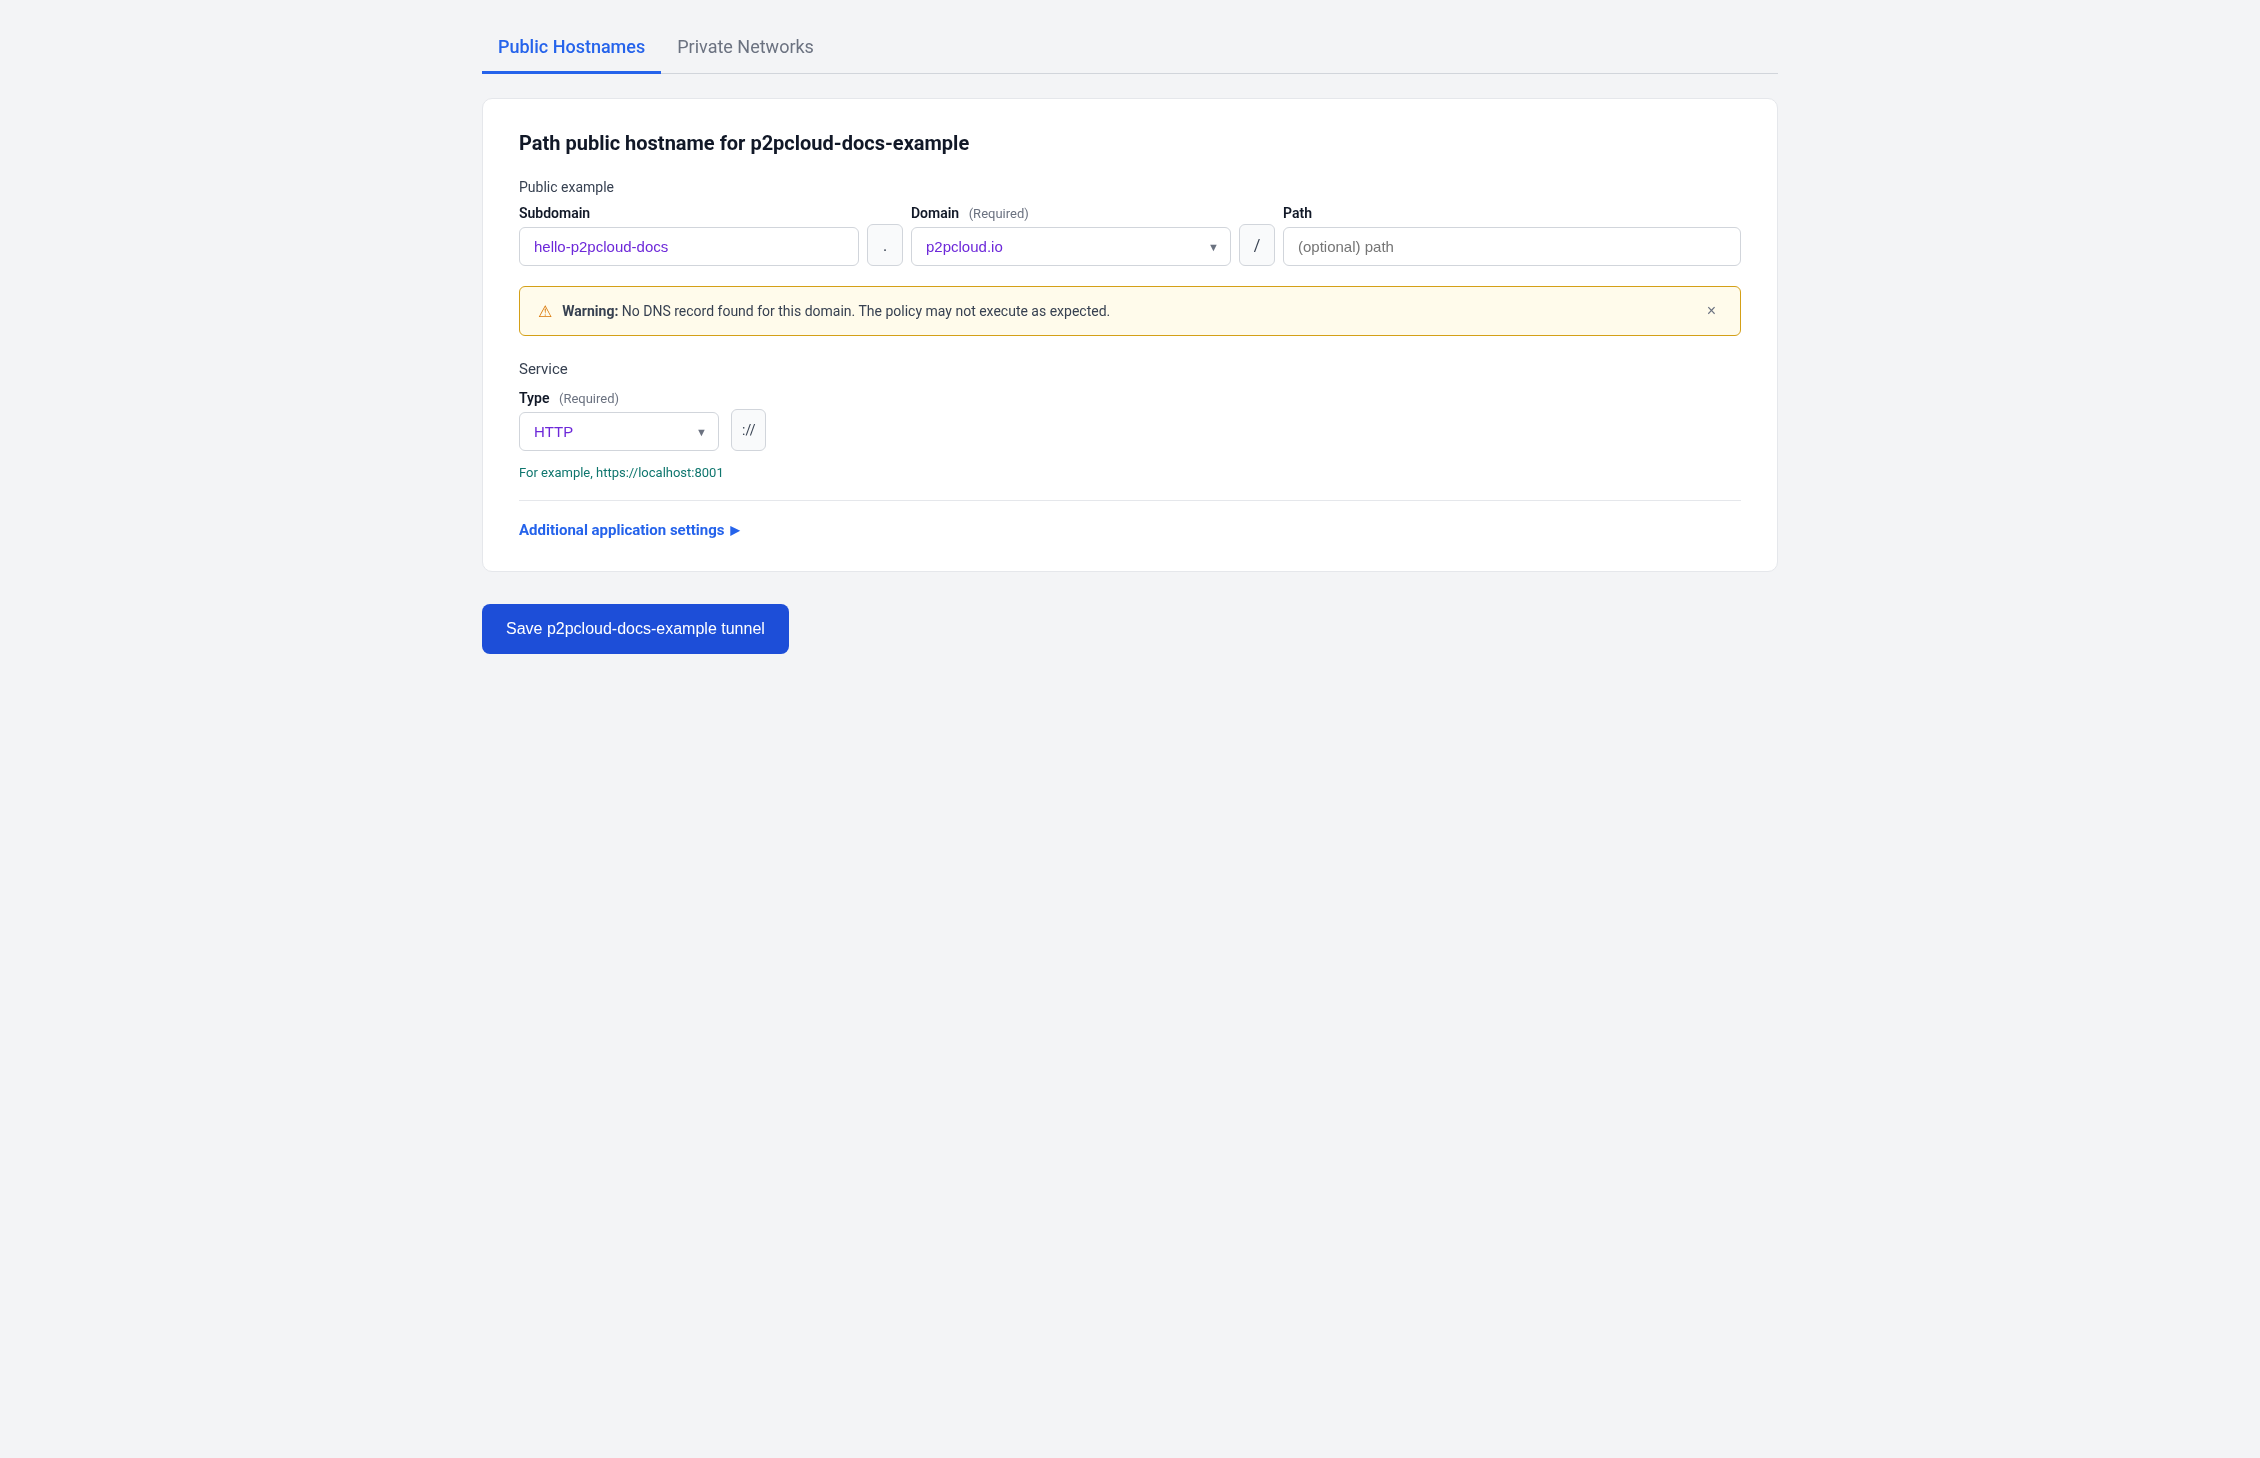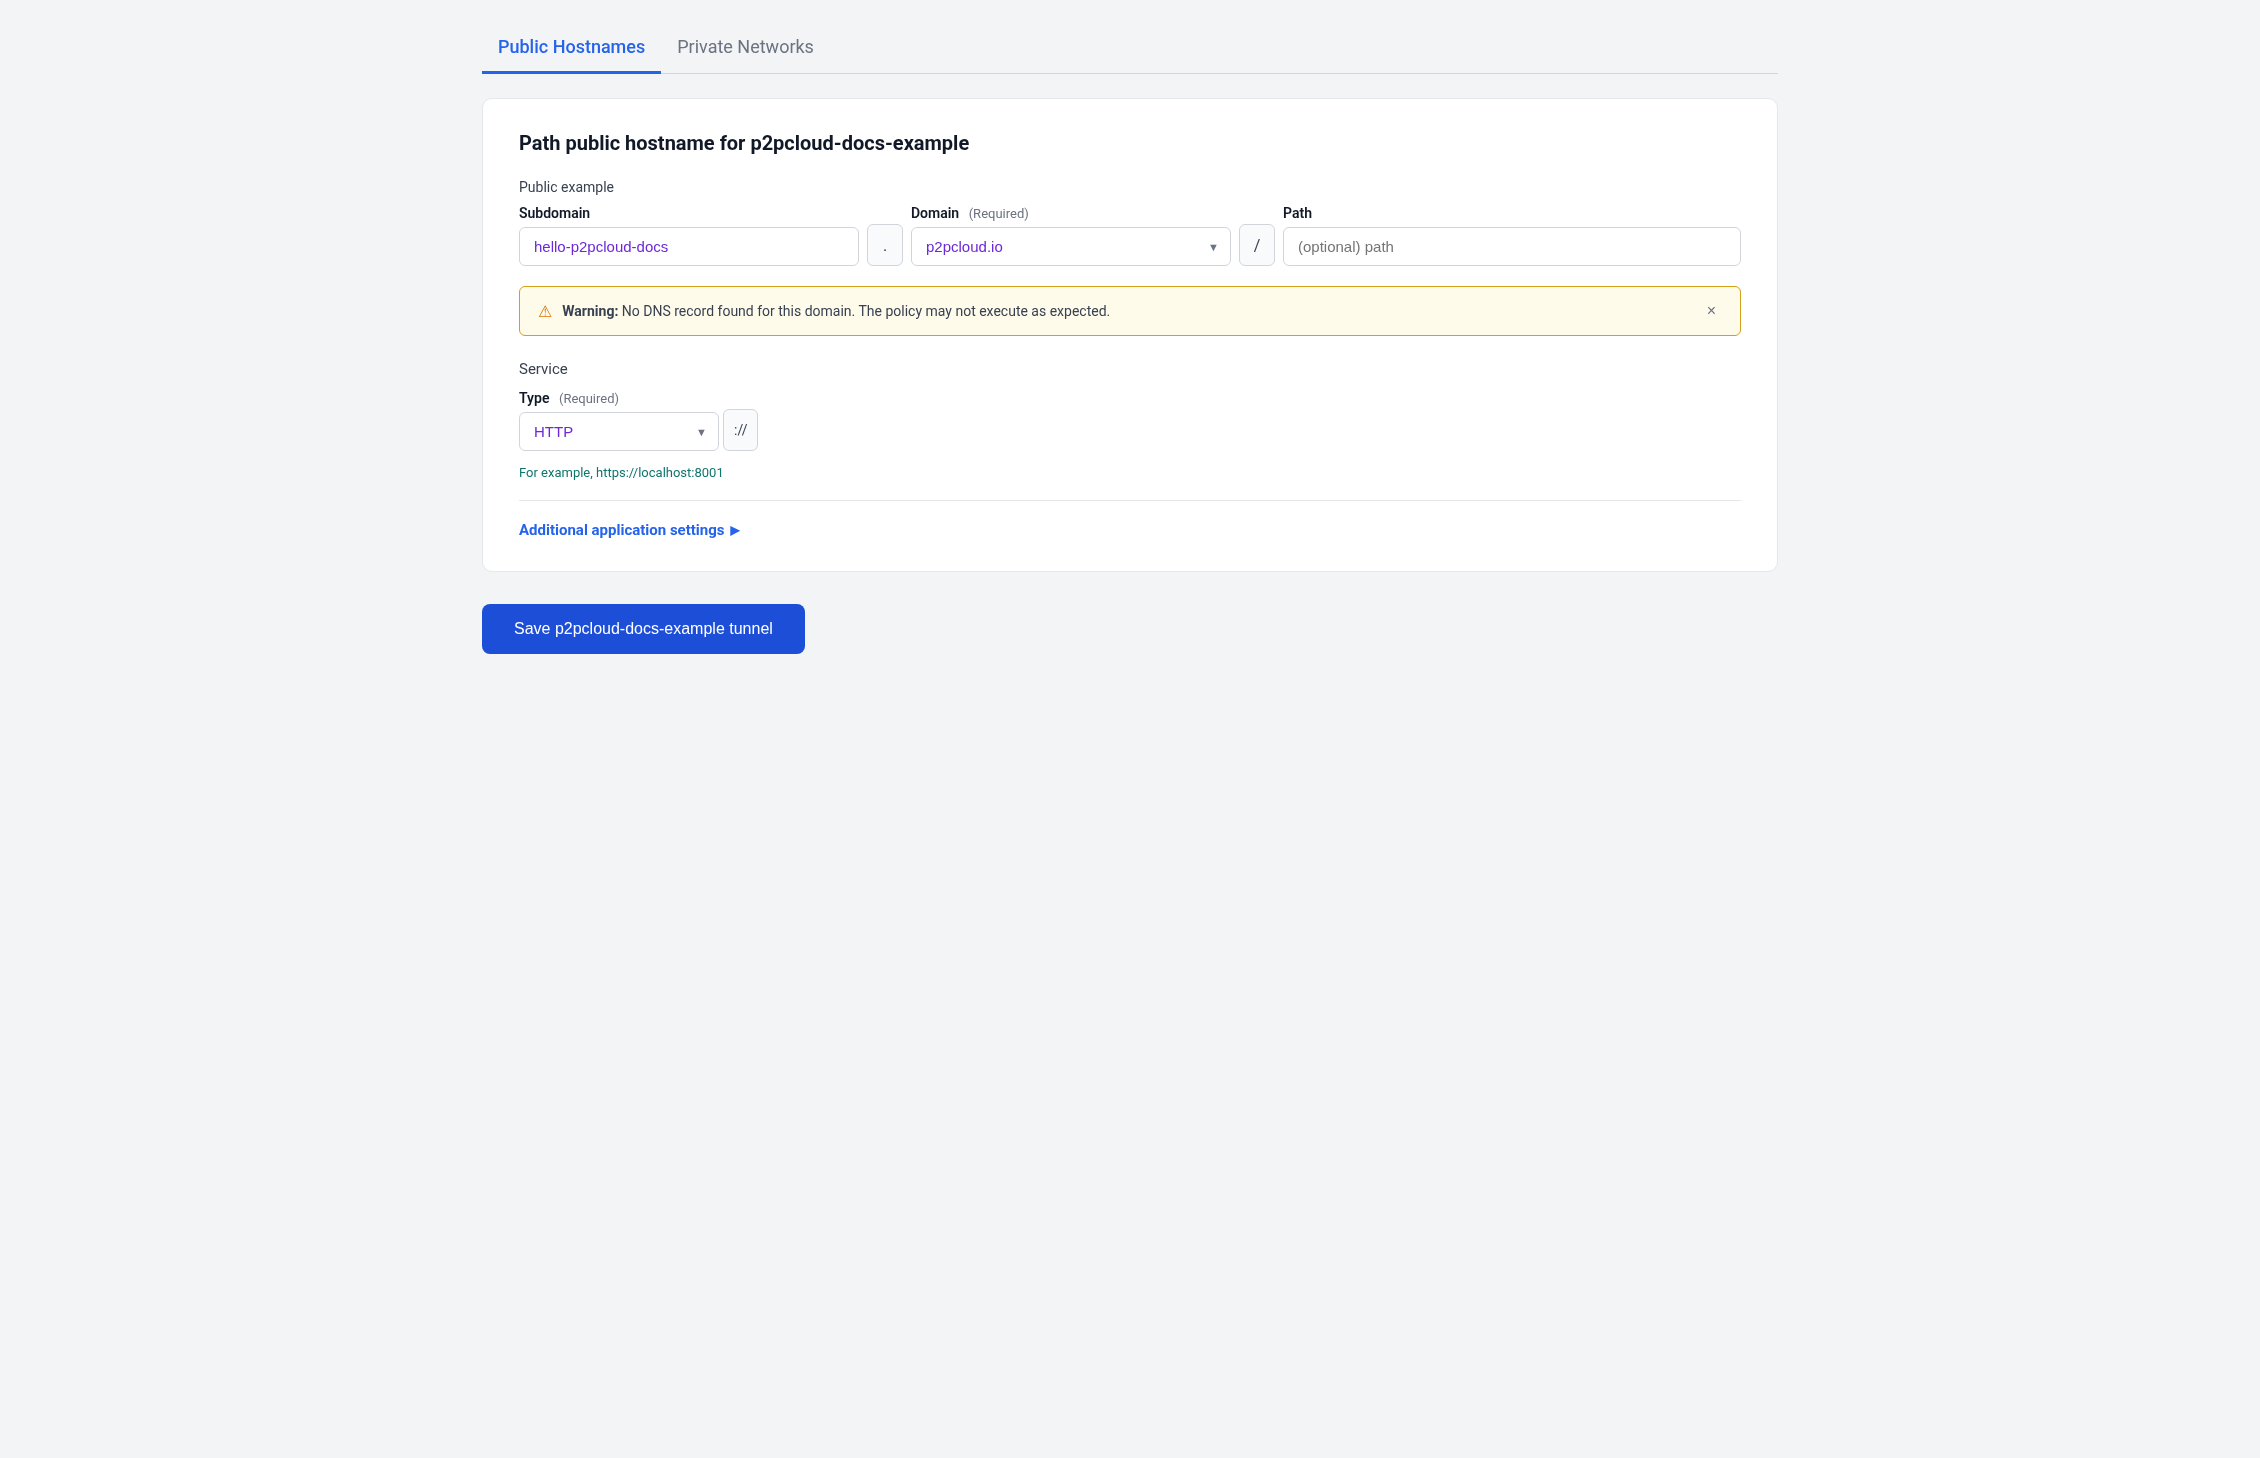--- a/index.html
+++ b/index.html
@@ -197,21 +197,21 @@
     .service-label {
       font-size: 15px;
       color: #374151;
       font-weight: 400;
       margin-bottom: 12px;
     }
 
     .service-row {
       display: flex;
       align-items: flex-end;
-      gap: 0;
+      gap: 8px;
       margin-bottom: 14px;
     }
 
     .field-group-type {
       flex: 0 0 200px;
     }
     .field-group-url {
       flex: 0 0 400px;
     }
 
@@ -258,21 +258,21 @@
     .arrow-icon {
       font-size: 12px;
     }
 
     
     .save-button {
       background: #1d4ed8;
       color: #fff;
       border: none;
       border-radius: 8px;
-      padding: 16px 32px;
+      padding: 16px 24px;
       font-size: 16px;
       font-weight: 500;
       cursor: pointer;
       margin-top: 8px;
     }
   </style>
 </head>
 <body>
 
 <div class="page-wrapper">

